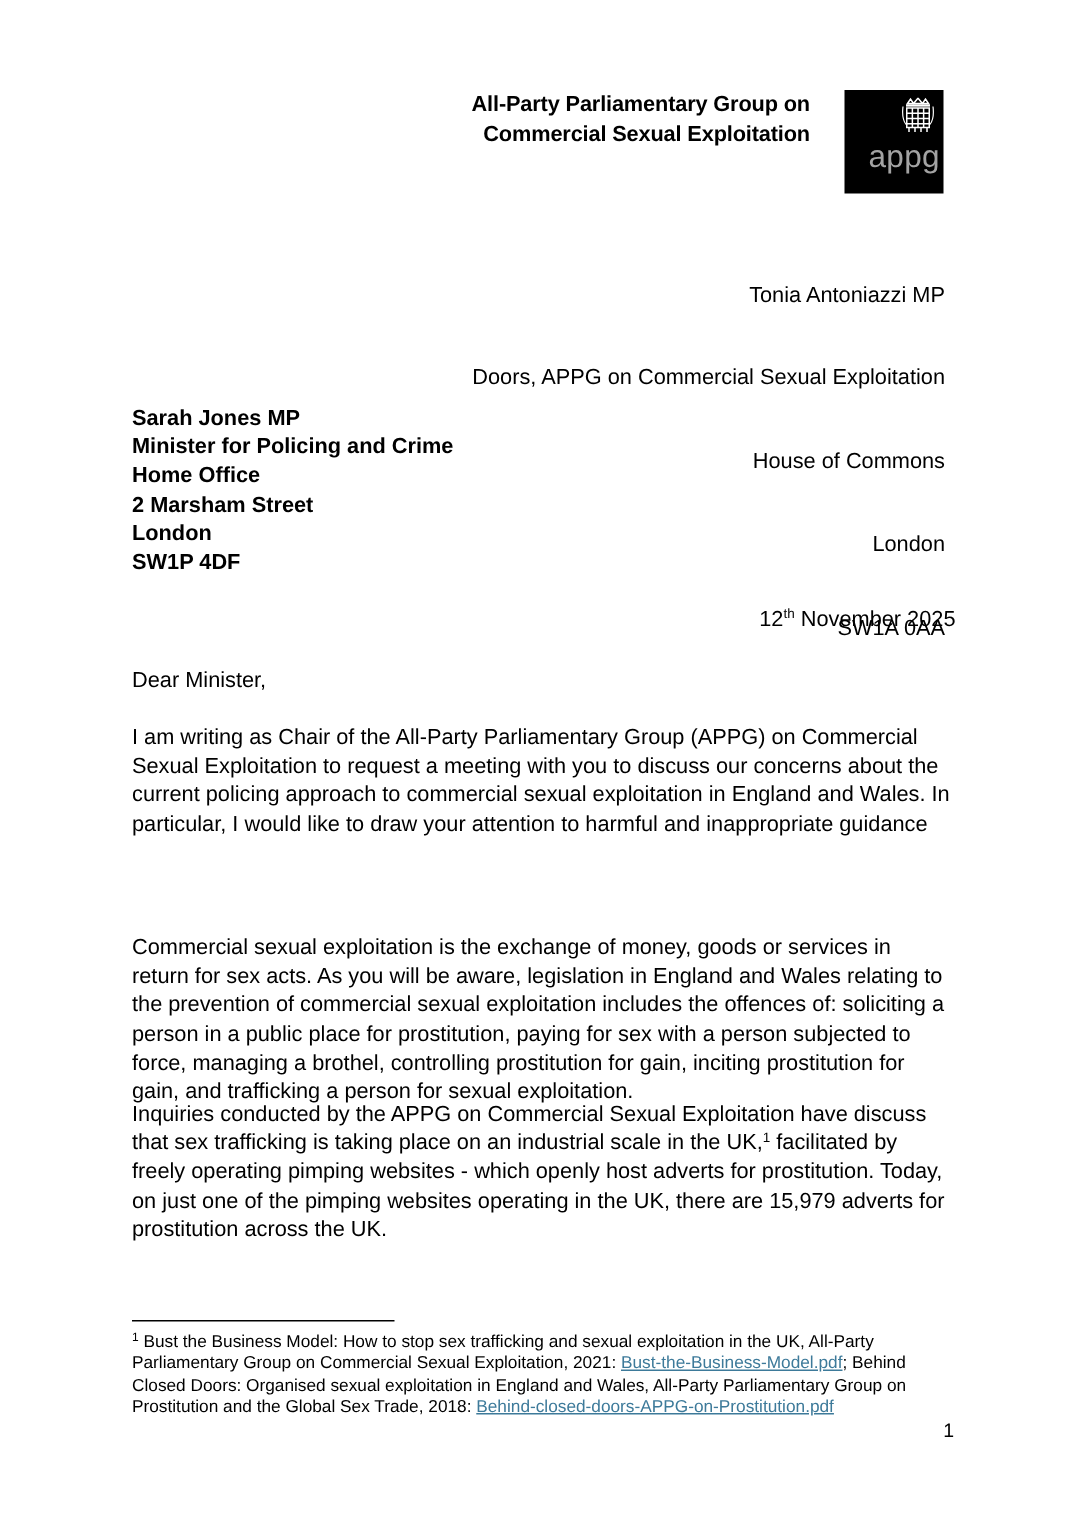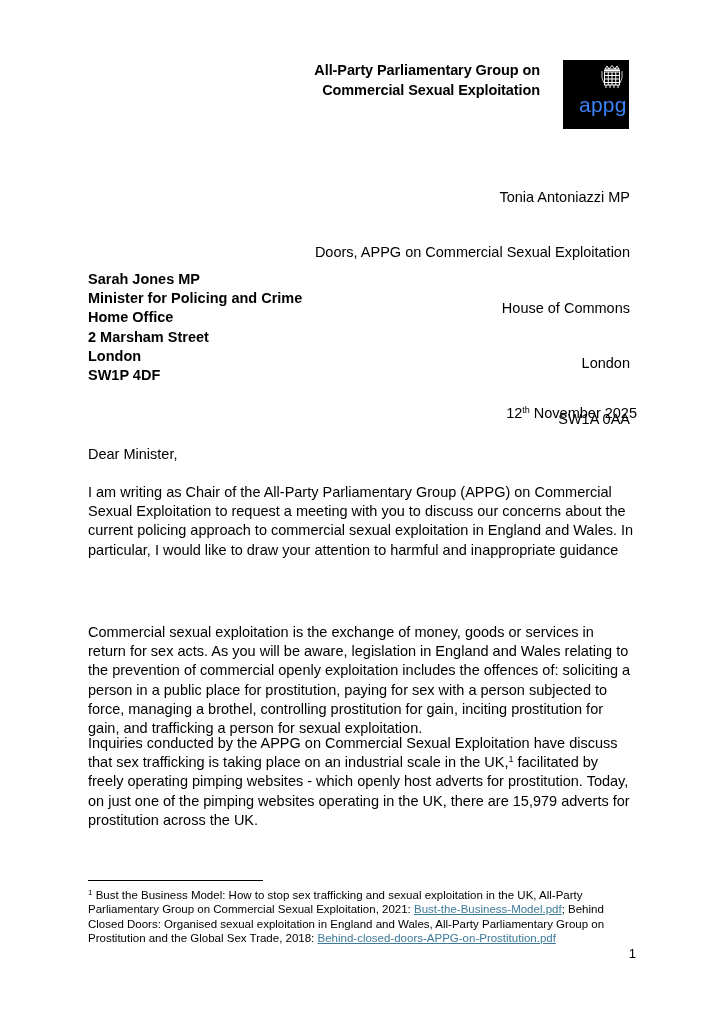--- a/index.html
+++ b/index.html
@@ -44,21 +44,21 @@
       position: absolute;
       left: 38px;
       top: 5px;
       width: 22px;
       height: 26px;
     }
     .logo .logo-text {
       position: absolute;
       left: 16px;
       top: 33px;
-      color: #3b82f6;
+      color: #a3a3a3;
       font-size: 21px;
       line-height: 24px;
       letter-spacing: 0.2px;
     }
     
     .sender {
       position: absolute;
       right: 94px;
       top: 152px;
       text-align: right;
@@ -204,21 +204,21 @@
   <div class="para" id="para1">
     <div>I am writing as Chair of the All-Party Parliamentary Group (APPG) on Commercial</div>
     <div>Sexual Exploitation to request a meeting with you to discuss our concerns about the</div>
     <div>current policing approach to commercial sexual exploitation in England and Wales. In</div>
     <div>particular, I would like to draw your attention to harmful and inappropriate guidance</div>
   </div>
 
   <div class="para" id="para2">
     <div>Commercial sexual exploitation is the exchange of money, goods or services in</div>
     <div>return for sex acts. As you will be aware, legislation in England and Wales relating to</div>
-    <div>the prevention of commercial openly exploitation includes the offences of: soliciting a</div>
+    <div>the prevention of commercial sexual exploitation includes the offences of: soliciting a</div>
     <div>person in a public place for prostitution, paying for sex with a person subjected to</div>
     <div>force, managing a brothel, controlling prostitution for gain, inciting prostitution for</div>
     <div>gain, and trafficking a person for sexual exploitation.</div>
   </div>
 
   <div class="para" id="para3">
     <div>Inquiries conducted by the APPG on Commercial Sexual Exploitation have discuss</div>
     <div><span>that sex trafficking is taking place on an industrial scale in the UK,</span><sup>1</sup><span> facilitated by</span></div>
     <div>freely operating pimping websites - which openly host adverts for prostitution. Today,</div>
     <div>on just one of the pimping websites operating in the UK, there are 15,979 adverts for</div>

